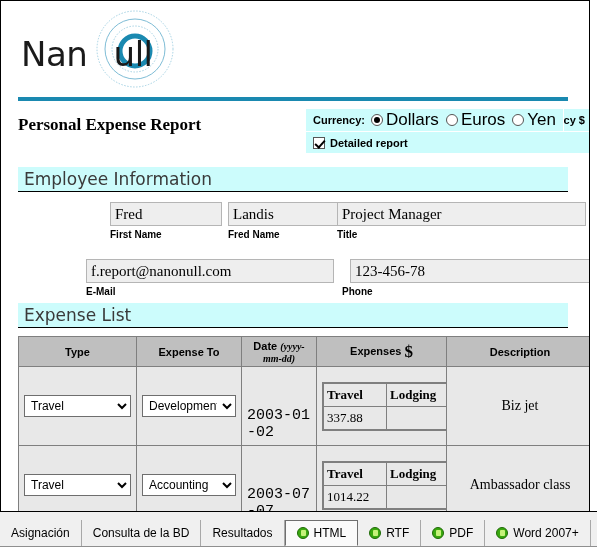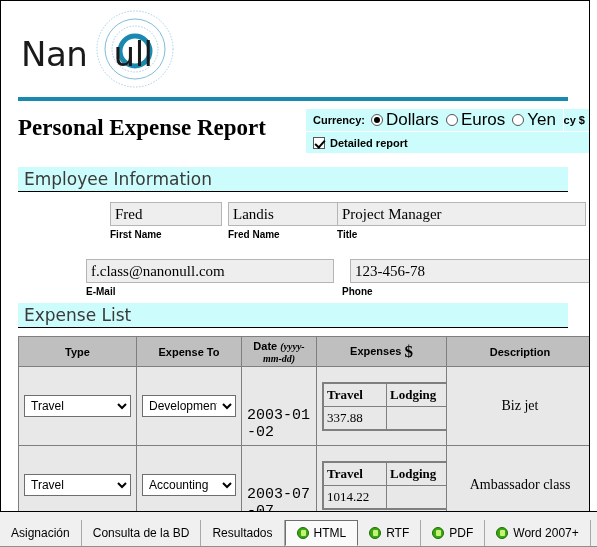--- a/index.html
+++ b/index.html
@@ -65,21 +65,21 @@
   }
   
   .title-strip {
     position: relative;
     height: 66px;
   }
   .doc-title {
     position: absolute;
     left: 17px; top: 14px;
     font-family: "Liberation Serif", serif;
-    font-size: 23px;
+    font-size: 17px;
     font-weight: bold;
     color: #000000;
     white-space: nowrap;
   }
   .currency-box {
     position: absolute;
     left: 305px; top: 8px;
     width: 285px;
     background: #ccfcfc;
     box-sizing: border-box;
@@ -448,21 +448,21 @@
           </div>
         </div>
 
         <div class="field abs-title">
           <div class="field-input w-title">Project Manager</div>
           <div class="field-label">Title</div>
         </div>
 
         <div class="row-two">
           <div class="field gap-mail">
-            <div class="field-input w-mail">f.class@nanonull.com</div>
+            <div class="field-input w-mail">f.report@nanonull.com</div>
             <div class="field-label">E-Mail</div>
           </div>
           <div class="field">
             <div class="field-input w-phone">123-456-78</div>
             <div class="field-label">Phone</div>
           </div>
         </div>
       </div>
 
       <div class="section-bar">

